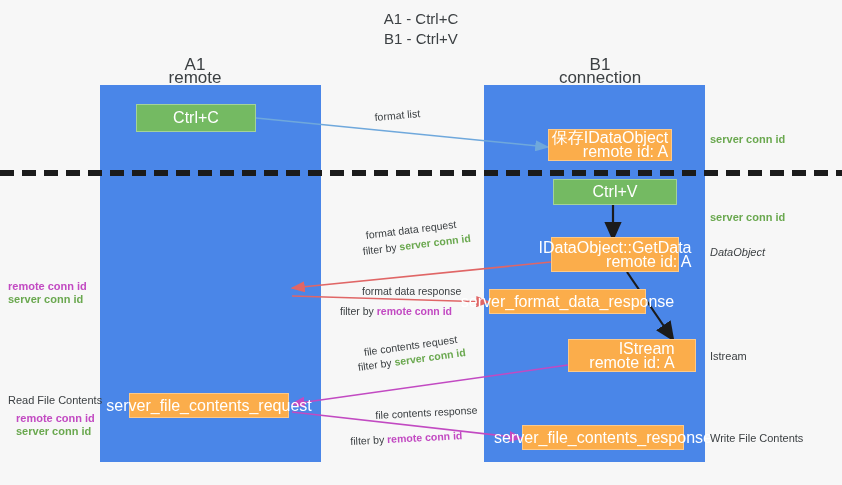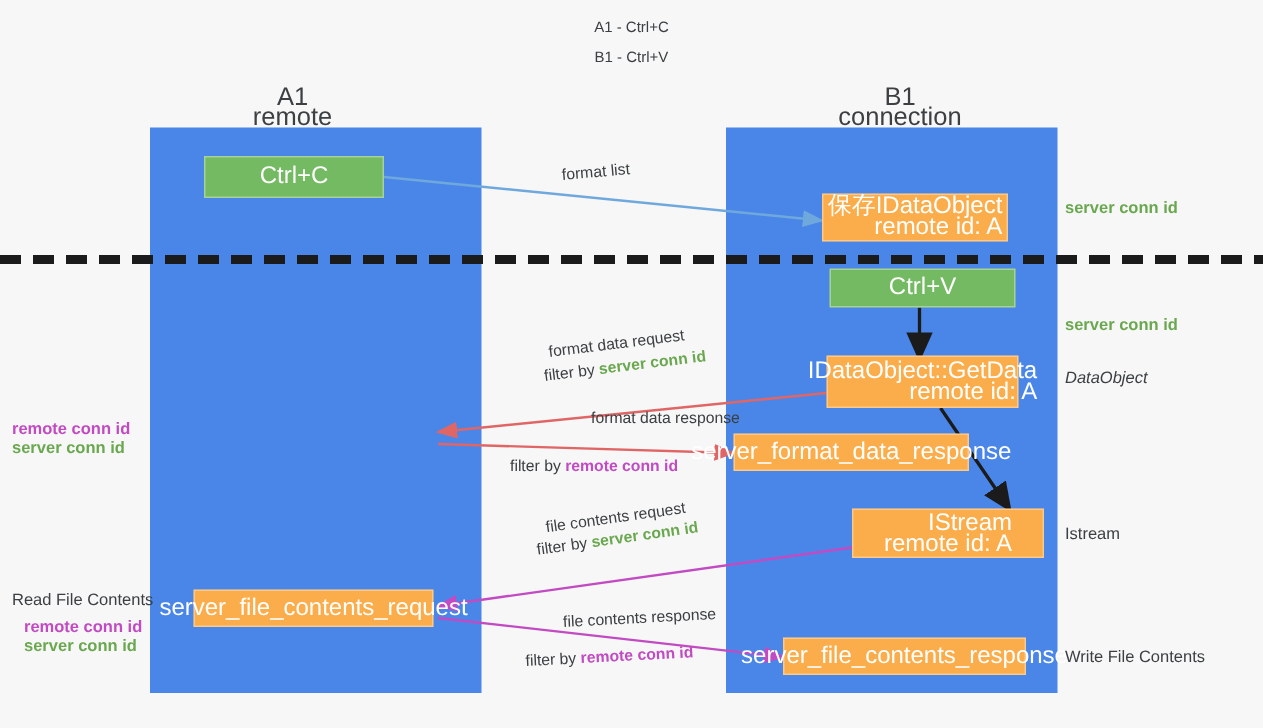--- a/index.html
+++ b/index.html
@@ -26,21 +26,21 @@
     height: 485px;
     pointer-events: none;
   }
 
   .title {
     position: absolute;
     left: 0;
     top: 9px;
     width: 842px;
     text-align: center;
-    font-size: 10px;
+    font-size: 15px;
     color: #3c4043;
     line-height: 20px;
     white-space: pre;
   }
 
   .lane-header {
     position: absolute;
     text-align: center;
     font-size: 17px;
     color: #3c4043;
@@ -168,21 +168,21 @@
 
   <div class="node orange" style="left:129px; top:393px; width:160px; height:25px;">server_file_contents_request</div>
 
   <div class="node orange" style="left:522px; top:425px; width:162px; height:25px;">server_file_contents_response</div>
 
   <div class="edge-label" style="left:374px; top:110px; transform: rotate(-5deg); transform-origin:left top;">format list</div>
 
   <div class="edge-label" style="left:365px; top:228px; transform: rotate(-7deg); transform-origin:left top;"><span>format data request</span></div>
   <div class="edge-label" style="left:362px; top:244px; transform: rotate(-7deg); transform-origin:left top;"><span class="legend-plain">filter by </span><span class="tok-server">server conn id</span></div>
 
-  <div class="edge-label" style="left:362px; top:272px;margin-left:32px;">format data response</div>
+  <div class="edge-label" style="left:362px; top:284px;">format data response</div>
   <div class="edge-label" style="left:340px; top:304px;"><span class="legend-plain">filter by </span><span class="tok-remote">remote conn id</span></div>
 
   <div class="edge-label" style="left:363px; top:345px; transform: rotate(-8deg); transform-origin:left top;">file contents request</div>
   <div class="edge-label" style="left:357px; top:360px; transform: rotate(-8deg); transform-origin:left top;"><span class="legend-plain">filter by </span><span class="tok-server">server conn id</span></div>
 
   <div class="edge-label" style="left:375px; top:408px; transform: rotate(-3deg); transform-origin:left top;">file contents response</div>
   <div class="edge-label" style="left:350px; top:434px; transform: rotate(-3deg); transform-origin:left top;"><span class="legend-plain">filter by </span><span class="tok-remote">remote conn id</span></div>
 
   <div class="side-label tok-server" style="left:710px; top:132px;">server conn id</div>
   <div class="side-label tok-server" style="left:710px; top:210px;">server conn id</div>

